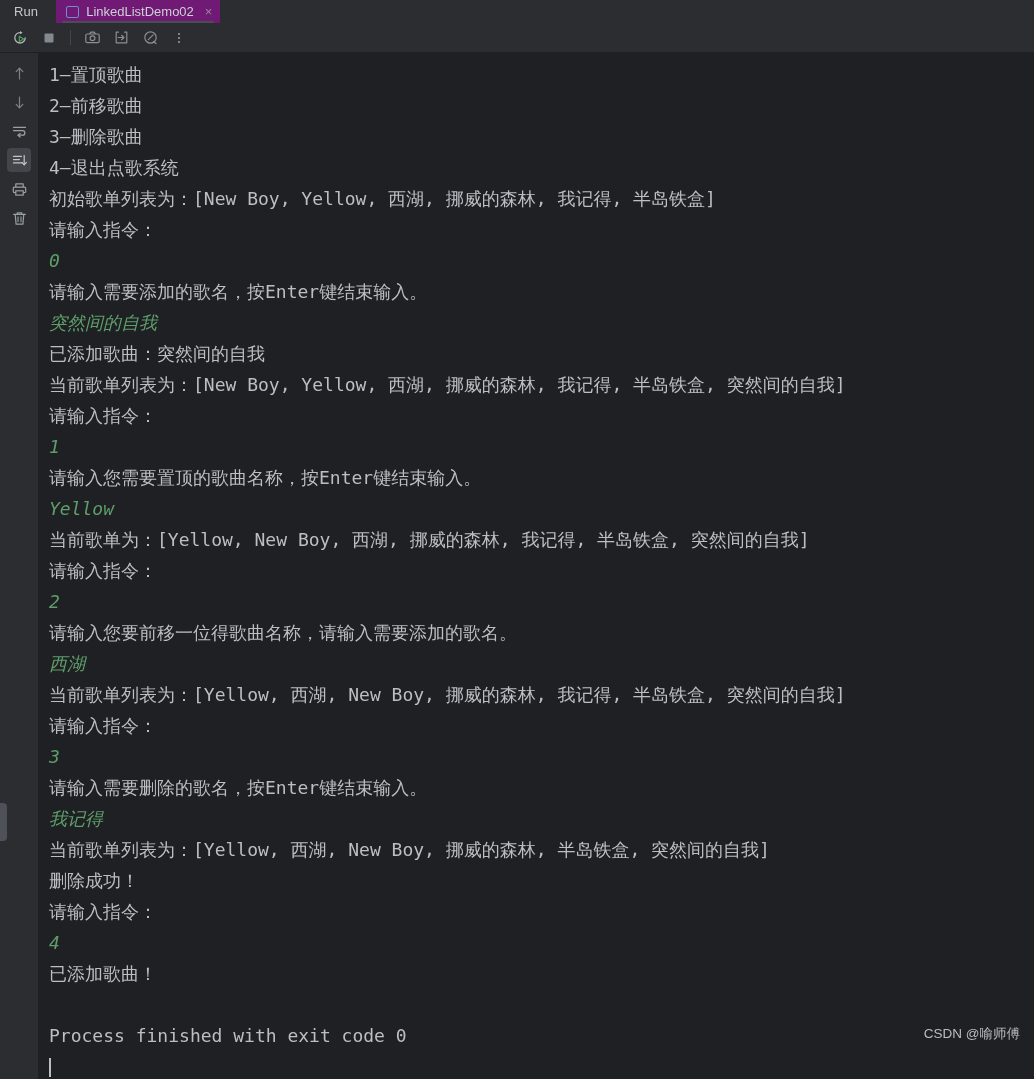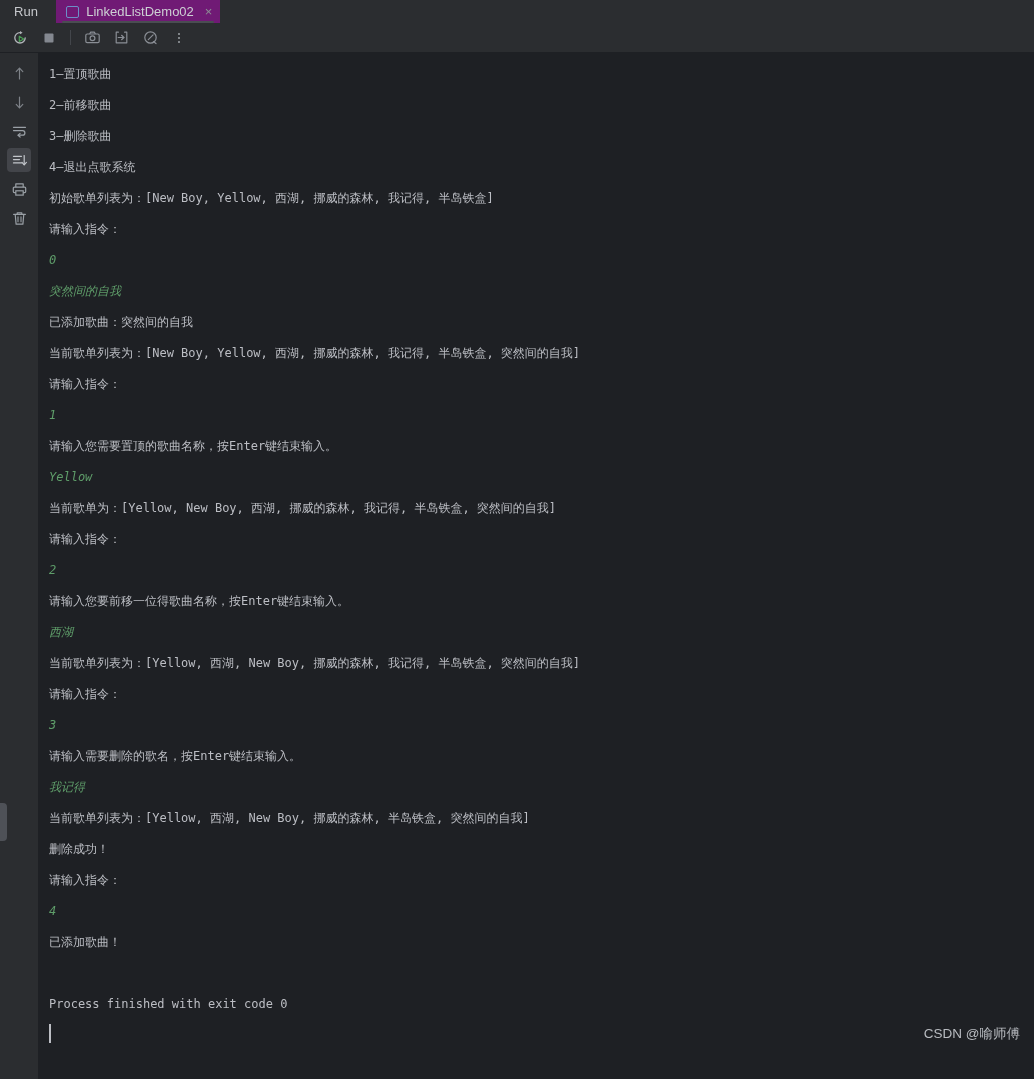--- a/index.html
+++ b/index.html
@@ -143,21 +143,21 @@
     background: #1e2024;
     position: relative;
     overflow: hidden;
     padding: 6px 0 0 0;
   }
   .line {
     height: 31px;
     line-height: 31px;
     padding-left: 10px;
     font-family: "DejaVu Sans Mono", "Liberation Mono", monospace;
-    font-size: 12px;
+    font-size: 18px;
     color: #bcbec4;
     white-space: pre;
     letter-spacing: 0px;
   }
   .line.input {
     color: #5f9e6a;
     font-style: italic;
   }
   .line.blank { color: transparent; }
   .caret {
@@ -300,31 +300,32 @@
 
     <div class="console">
       <div id="console-lines">
           <div class="line">1—置顶歌曲</div>
           <div class="line">2—前移歌曲</div>
           <div class="line">3—删除歌曲</div>
           <div class="line">4—退出点歌系统</div>
           <div class="line">初始歌单列表为：[New Boy, Yellow, 西湖, 挪威的森林, 我记得, 半岛铁盒]</div>
           <div class="line">请输入指令：</div>
           <div class="line input">0</div>
+          <div class="line">请输入需要添加的歌名，按Enter键结束输入。</div>
           <div class="line input">突然间的自我</div>
           <div class="line">已添加歌曲：突然间的自我</div>
           <div class="line">当前歌单列表为：[New Boy, Yellow, 西湖, 挪威的森林, 我记得, 半岛铁盒, 突然间的自我]</div>
           <div class="line">请输入指令：</div>
           <div class="line input">1</div>
           <div class="line">请输入您需要置顶的歌曲名称，按Enter键结束输入。</div>
           <div class="line input">Yellow</div>
           <div class="line">当前歌单为：[Yellow, New Boy, 西湖, 挪威的森林, 我记得, 半岛铁盒, 突然间的自我]</div>
           <div class="line">请输入指令：</div>
           <div class="line input">2</div>
-          <div class="line">请输入您要前移一位得歌曲名称，按Enter键结束输入。</div>
+          <div class="line">请输入您要前移一位得歌曲名称，请输入需要添加的歌名。</div>
           <div class="line input">西湖</div>
           <div class="line">当前歌单列表为：[Yellow, 西湖, New Boy, 挪威的森林, 我记得, 半岛铁盒, 突然间的自我]</div>
           <div class="line">请输入指令：</div>
           <div class="line input">3</div>
           <div class="line">请输入需要删除的歌名，按Enter键结束输入。</div>
           <div class="line input">我记得</div>
           <div class="line">当前歌单列表为：[Yellow, 西湖, New Boy, 挪威的森林, 半岛铁盒, 突然间的自我]</div>
           <div class="line">删除成功！</div>
           <div class="line">请输入指令：</div>
           <div class="line input">4</div>

